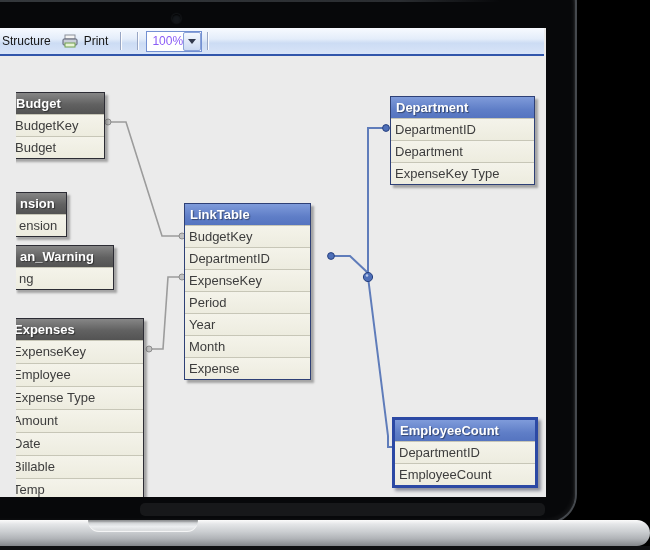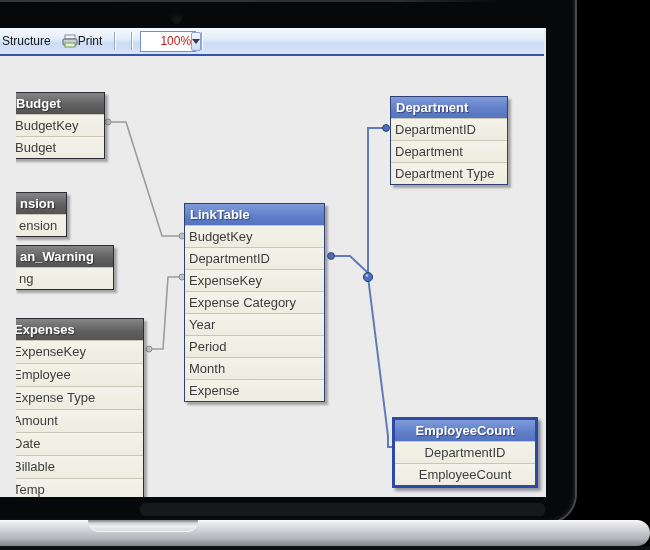--- a/index.html
+++ b/index.html
@@ -22,25 +22,25 @@
     box-shadow:inset 0 -1px 1px rgba(255,255,255,.85), inset 0 2px 2px rgba(0,0,0,.28);}
   .deck{position:absolute;left:-40px;top:546px;width:690px;height:6px;background:#0e0f11;}
 
   
   .screen{position:absolute;left:0;top:28px;width:546px;height:469px;background:#ebebeb;overflow:hidden;}
 
   
   .toolbar{position:absolute;left:0;top:0;width:544px;height:28px;box-sizing:border-box;
     background:linear-gradient(180deg,#f7faff 0%,#e4edfa 42%,#ccdcf4 58%,#d8e4f8 100%);
     border-bottom:2px solid #3156ab;display:flex;align-items:center;font-size:12px;color:#161616;}
-  .tbtn{display:flex;align-items:center;gap:0;padding:2px 3px;white-space:nowrap;}
+  .tbtn{display:flex;align-items:center;gap:6px;padding:2px 3px;white-space:nowrap;}
   .tlabel{white-space:nowrap;}
   .tsep{width:1px;height:18px;background:#98a6c4;border-right:1px solid #fdfdfe;}
   .combo{height:21px;box-sizing:border-box;background:#fff;border:1px solid #7390d2;
-    display:flex;align-items:center;padding-left:19px;font-size:12px;color:#b91c1c;}
+    display:flex;align-items:center;padding-left:5px;font-size:12px;color:#8b5cf6;}
   .combo .arrow-btn{margin-left:auto;width:16px;height:17px;border:1px solid #8aa2d8;border-radius:2px;
     background:linear-gradient(180deg,#f4f8fe,#ccdaf2);display:flex;align-items:center;justify-content:center;}
   .combo .arrow-btn::after{content:"";border-left:4px solid transparent;border-right:4px solid transparent;
     border-top:5px solid #333a4d;}
 
   
   .canvas{position:absolute;left:0;top:28px;width:546px;height:441px;background:#ebebeb;overflow:hidden;margin-left:16px;}
   .connectors{position:absolute;left:0;top:0;}
 
   
@@ -54,23 +54,23 @@
   .tbl-row{height:21px;line-height:21px;padding:0 4px;font-size:13px;color:#3d3d3d;
     border-top:1px solid #c7c6b7;white-space:nowrap;overflow:hidden;
     background:linear-gradient(180deg,#f4f3ea,#edecdf);}
   .selected{border:3px solid #2c49a4;box-shadow:3px 3px 3px rgba(70,75,95,.55), inset 0 0 0 1px #fff;}
 
   .t-budget{left:-6px;top:36px;width:95px;}
   .t-dimension{left:-2px;top:136px;width:53px;}
   .t-warning{left:-2px;top:189px;width:100px;}
   .t-expenses{left:-8px;top:262px;width:136px;}
   .t-expenses .tbl-row{height:22px;line-height:22px;}
-  .t-linktable{left:168px;top:147px;width:141px;}
-  .t-department{left:374px;top:40px;width:118px;}
-  .t-employeecount{left:376px;top:361px;width:146px;text-align:center;}
+  .t-linktable{left:168px;top:147px;width:127px;}
+  .t-department{left:374px;top:40px;width:145px;}
+  .t-employeecount{left:376px;top:361px;width:146px;}
 </style>
 </head>
 <body>
 
 <div class="stage">
 
   <div class="lid"></div>
   <div class="lid-topline"></div>
   <div class="webcam"></div>
   <div class="hinge"></div>
@@ -149,31 +149,30 @@
           <div class="tbl-row">Amount</div>
           <div class="tbl-row">Date</div>
           <div class="tbl-row">Billable</div>
           <div class="tbl-row">Temp</div>
         </div>
         <div class="dbtable theme-blue t-linktable">
           <div class="tbl-header">LinkTable</div>
           <div class="tbl-row">BudgetKey</div>
           <div class="tbl-row">DepartmentID</div>
           <div class="tbl-row">ExpenseKey</div>
-          <div class="tbl-row">Expense Category</div>
+          <div class="tbl-row">Period</div>
           <div class="tbl-row">Year</div>
-          <div class="tbl-row">Period</div>
           <div class="tbl-row">Month</div>
           <div class="tbl-row">Expense</div>
         </div>
         <div class="dbtable theme-blue t-department">
           <div class="tbl-header">Department</div>
           <div class="tbl-row">DepartmentID</div>
           <div class="tbl-row">Department</div>
-          <div class="tbl-row">Department Type</div>
+          <div class="tbl-row">ExpenseKey Type</div>
         </div>
         <div class="dbtable theme-blue t-employeecount selected">
           <div class="tbl-header">EmployeeCount</div>
           <div class="tbl-row">DepartmentID</div>
           <div class="tbl-row">EmployeeCount</div>
         </div>
       </div>
   </div>
 
   <div class="base"></div>

